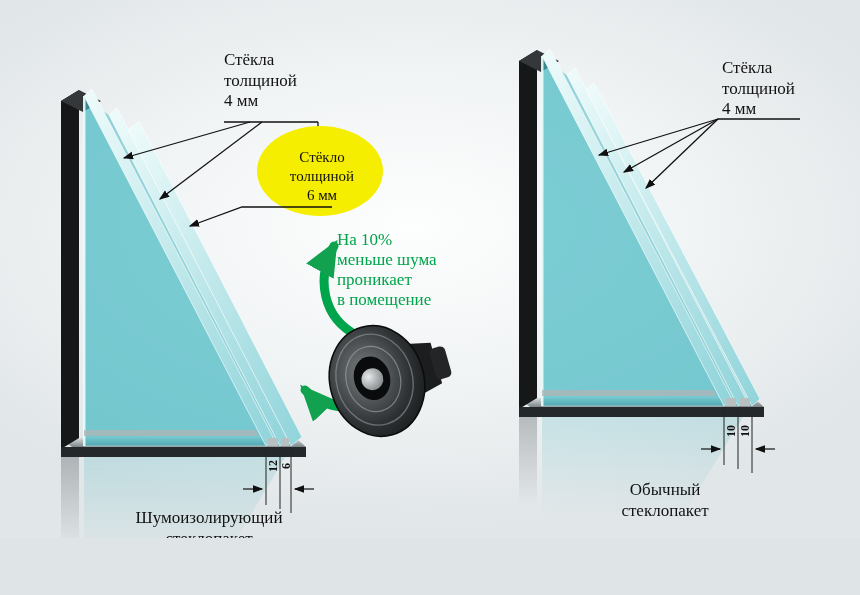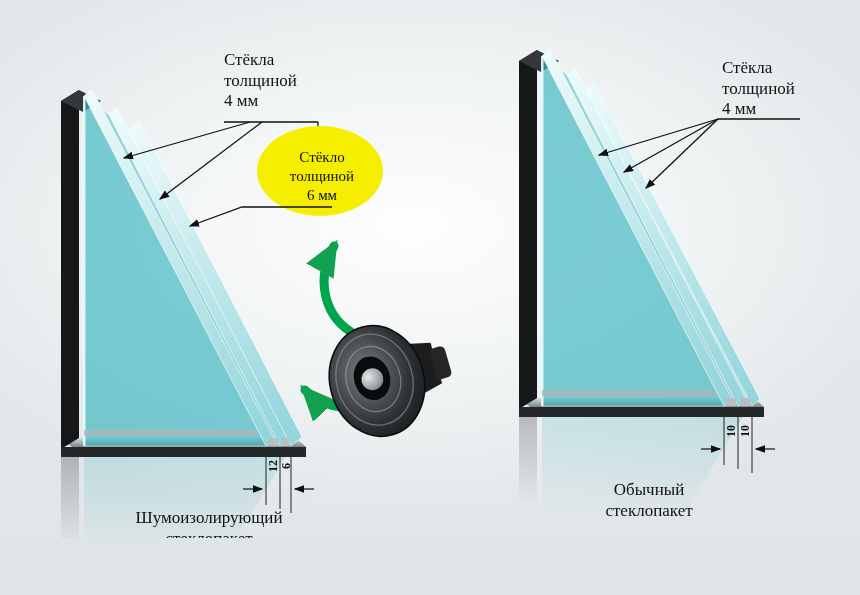--- a/index.html
+++ b/index.html
@@ -166,30 +166,34 @@
 </svg>
 
 <div class="txt" style="left:224px;top:50px;">Стёкла
 толщиной
 4 мм</div>
 
 <div class="txt center" style="left:260px;top:132px;width:124px;font-size:15px;line-height:1.28;margin-top:16px;">Стёкло
 толщиной
 6 мм</div>
 
+<div class="txt green" style="left:337px;top:230px;line-height:1.18;">На 10%
+меньше шума
+проникает
+в помещение</div>
 
 <span class="dim" style="left:264px;top:459px;">12</span>
 <span class="dim" style="left:277px;top:459px;">6</span>
 
 <div class="txt center" style="left:109px;top:508px;width:200px;">Шумоизолирующий
 стеклопакет</div>
 
 <div class="txt" style="left:722px;top:58px;">Стёкла
 толщиной
 4 мм</div>
 
 <span class="dim" style="left:722px;top:424px;">10</span>
 <span class="dim" style="left:736px;top:424px;">10</span>
 
-<div class="txt center" style="left:549px;top:480px;width:200px;">Обычный
+<div class="txt center" style="left:565px;top:480px;width:200px;">Обычный
 стеклопакет</div>
 
 </div>
 
 </body></html>

